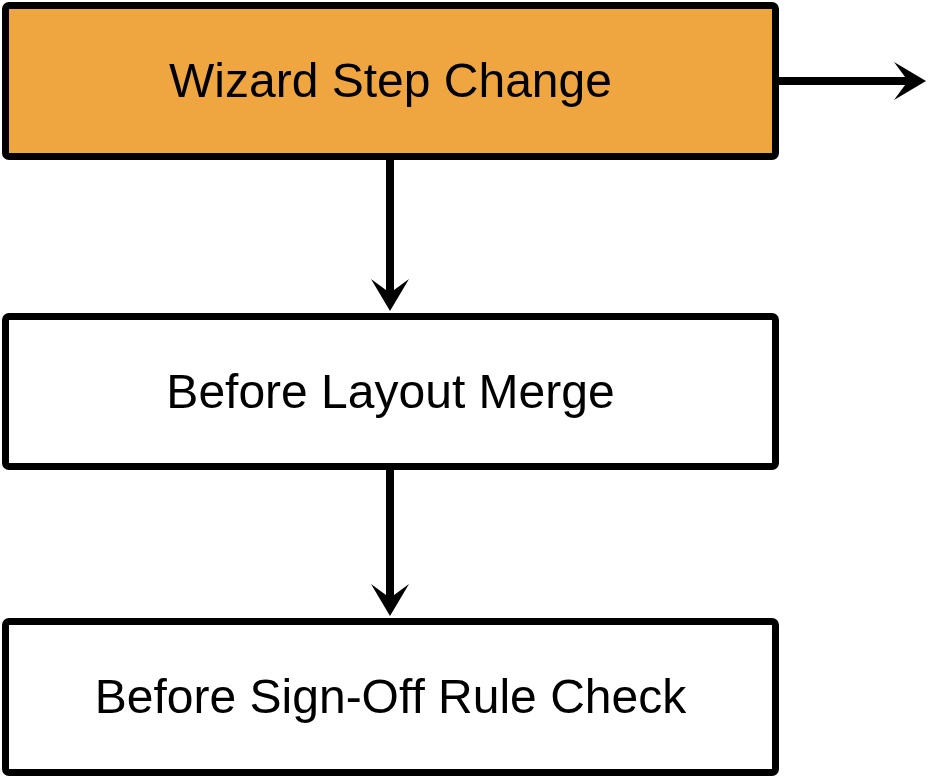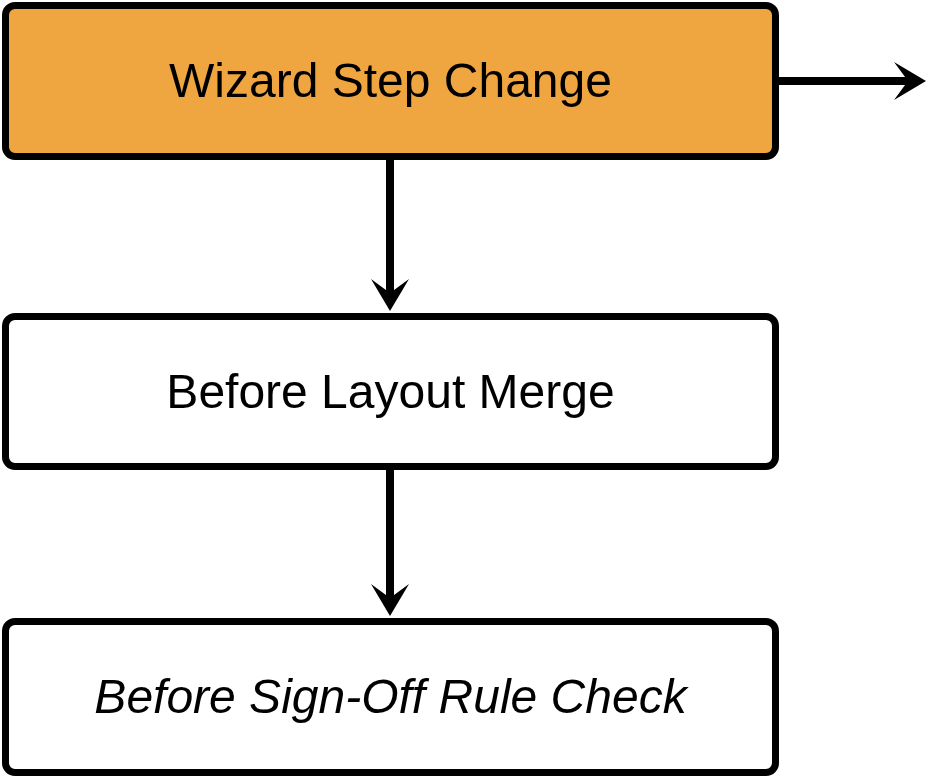--- a/index.html
+++ b/index.html
@@ -8,21 +8,21 @@
     width: 933px;
     height: 784px;
     background: #ffffff;
     font-family: "Liberation Sans", sans-serif;
     overflow: hidden;
   }
   .node {
     position: absolute;
     box-sizing: border-box;
     border: 7px solid #000000;
-    border-radius: 13px;
+    border-radius: 7px;
     background: #ffffff;
     display: flex;
     align-items: center;
     justify-content: center;
     font-size: 48px;
     line-height: 1;
     color: #000000;
     text-align: center;
   }
   #node-wizard-step-change   { left: 2px; top: 2px;   width: 777px; height: 158px; }
@@ -61,17 +61,17 @@
   </svg>
 
   <div class="node" id="node-wizard-step-change" style="background-color: rgb(240, 166, 64);">
     <span>Wizard Step Change</span>
   </div>
 
   <div class="node" id="node-before-layout-merge" style="background-color: rgb(255, 255, 255);">
     <span>Before Layout Merge</span>
   </div>
 
-  <div class="node" id="node-before-sign-off" style="background-color: rgb(255, 255, 255); font-style: italic;">
+  <div class="node" id="node-before-sign-off" style="background-color: rgb(255, 255, 255);">
     <span>Before Sign-Off Rule Check</span>
   </div>
 
 </div>
 
 </body></html>

